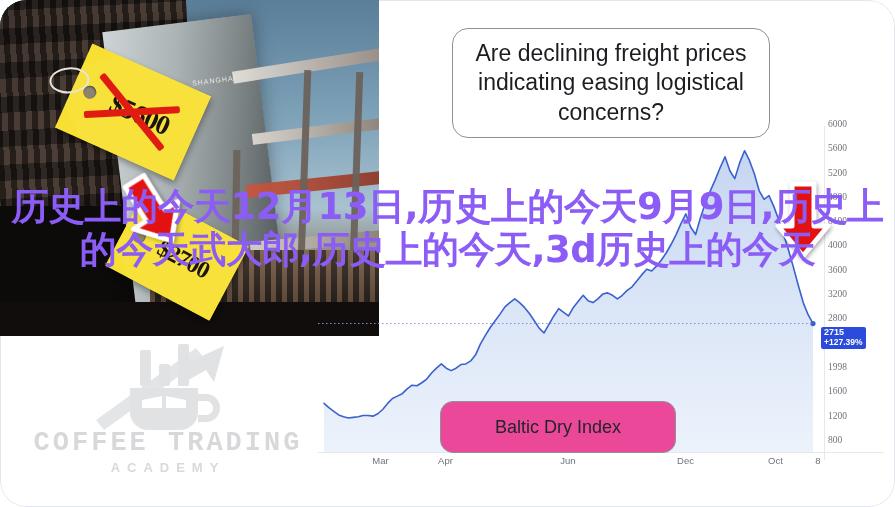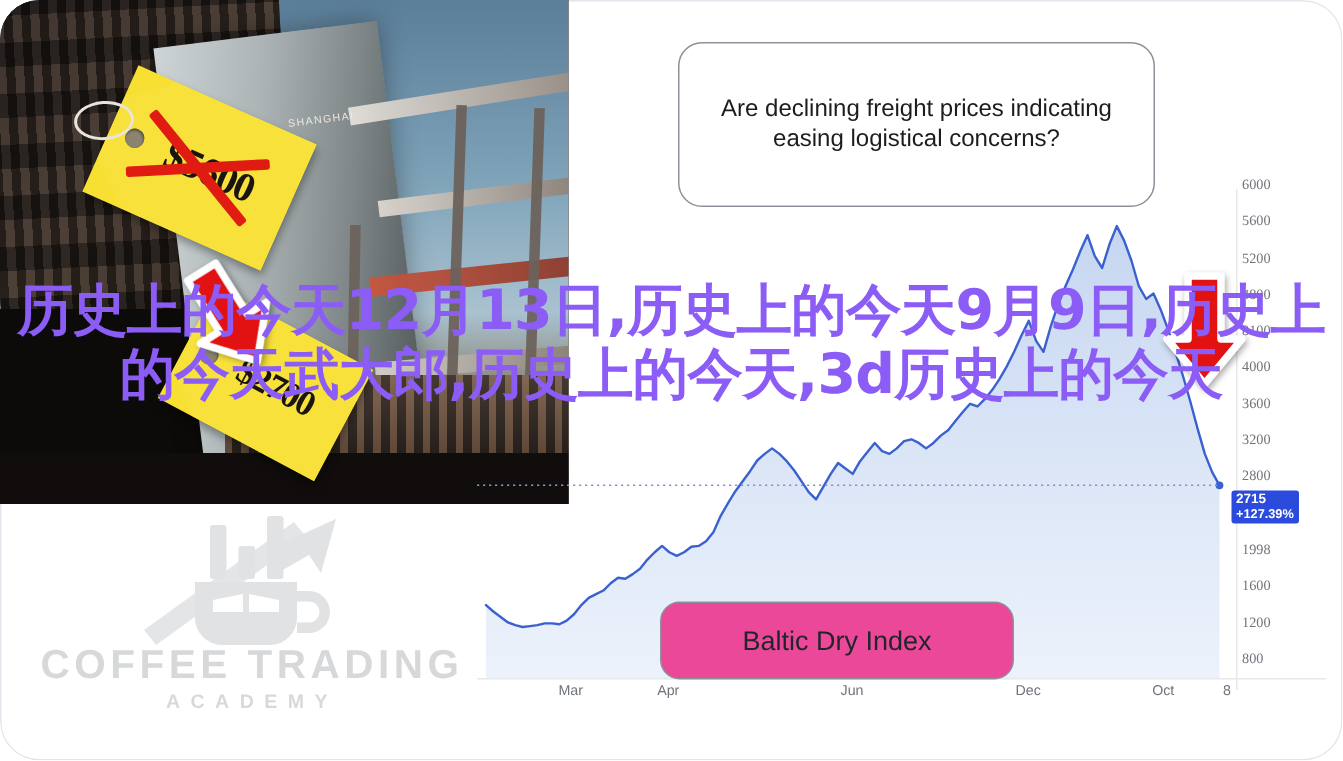--- a/index.html
+++ b/index.html
@@ -142,21 +142,21 @@
 
   
   .bubble{
     position:absolute;left:452px;top:28px;width:318px;height:110px;
     background:#ffffff;border:1.5px solid #8d9199;border-radius:16px;
     display:flex;align-items:center;justify-content:center;
     box-sizing:border-box;
   }
   .bubble span{
     display:block;text-align:center;color:#1b1d20;
-    font-size:16px;line-height:1.28;font-family:"Liberation Sans",sans-serif;
+    font-size:23px;line-height:1.28;font-family:"Liberation Sans",sans-serif;
     padding:0 12px;
   }
 
   
   .chart-wrap{
     position:absolute;left:318px;top:118px;width:505px;height:340px;
   }
   .chart-svg{position:absolute;left:0;top:0;}
   .y-axis{
     position:absolute;left:828px;top:130px;width:56px;height:330px;
@@ -198,21 +198,21 @@
   .pill span{color:#22252a;font-size:18px;font-family:"Liberation Sans",sans-serif;}
 
   
   .logo{
     position:absolute;left:18px;top:342px;width:300px;height:150px;
     opacity:.30;
   }
   .logo-word{
     position:absolute;left:0;top:86px;width:300px;text-align:center;
     color:#7d8288;font-size:27px;font-weight:700;letter-spacing:3px;
-    font-family:Liberation Sans, sans-serif;
+    font-family:Liberation Mono, monospace;
   }
   .logo-sub{
     position:absolute;left:0;top:118px;width:300px;text-align:center;
     color:#7d8288;font-size:13px;font-weight:600;letter-spacing:7px;
     font-family:"Liberation Sans",sans-serif;
   }
 
   
   .overlay{
     position:absolute;left:0;top:186px;width:895px;

